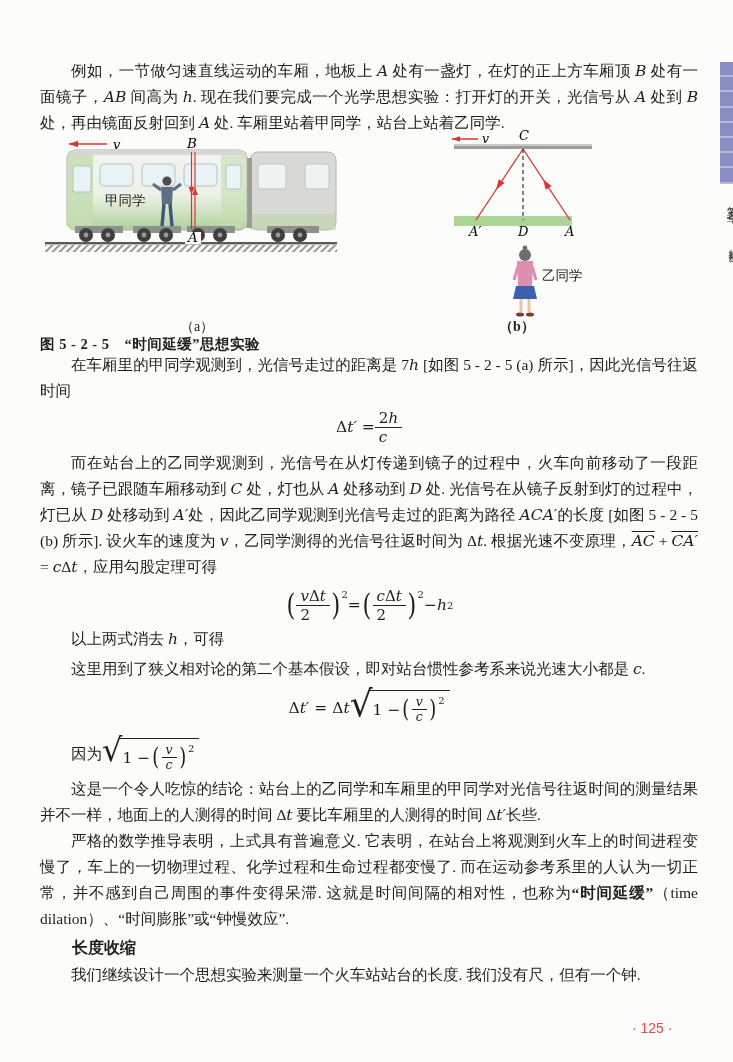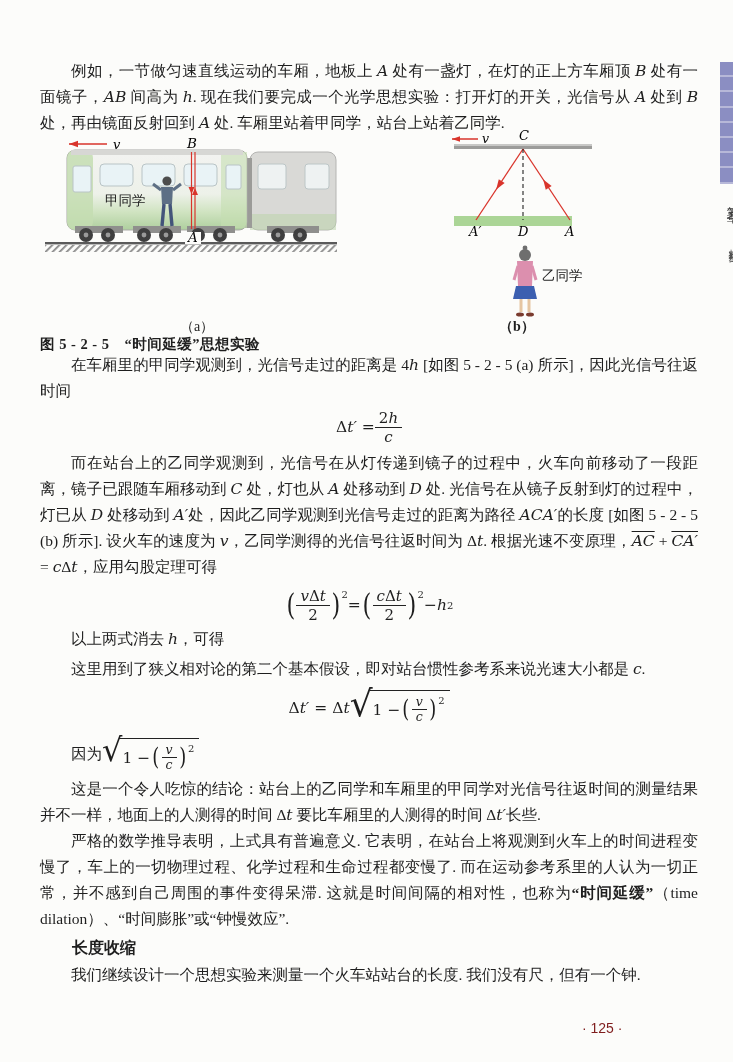--- a/index.html
+++ b/index.html
@@ -26,42 +26,42 @@
   .sublabel.a{left:112px;}
   .sublabel.b{left:432px;}
   .fig-caption{position:absolute; top:199px; left:0; width:100%; text-align:left;
     font-size:14.5px; font-weight:600; letter-spacing:0.5px;}
   
   .formula{display:flex; justify-content:center; align-items:center;
     font-family:"DejaVu Serif",serif; font-size:15.5px; gap:0;}
   .f1{height:46px; margin:0;}
   .f2{height:42px; margin-top:4px;}
   .f3{height:48px; margin-top:2px;}
-  .frac{display:inline-flex; flex-direction:column; text-align:center;
+  .frac{display:inline-flex; flex-direction:column; 
     vertical-align:middle; line-height:1.2; font-size:15px;}
   .frac .fnum{border-bottom:1.2px solid #222; padding:0 4px;}
   .frac .fden{padding:0 4px;}
   .frac.fsmall{font-size:12.5px; line-height:1.15;}
   .bp{font-size:30px; line-height:0.8; font-weight:400; transform:scaleX(.75);
       display:inline-block; font-family:"DejaVu Serif",serif;}
   .bp.small{font-size:24px;}
   .psup{font-size:10px; transform:translateY(-11px); display:inline-block;}
   .sqrt{display:inline-flex; align-items:flex-start; vertical-align:middle;}
   .sqrt-sign{font-size:36px; line-height:1; font-weight:400; transform:translateY(-4px);}
   .sqrt-body{border-top:1.4px solid #222; padding:4px 5px 0 3px;
     display:inline-flex; align-items:center; gap:1px; margin-left:-3px;}
   .sqrt.inline .sqrt-sign{font-size:32px;}
   p.withrad{display:flex; align-items:center; flex-wrap:wrap; line-height:26px;}
   p.withrad .lead{margin-left:2em;font-family:Liberation Mono, monospace;}
   
   .heading{margin:4px 0 0 0; font-size:16px; font-weight:700; text-indent:2em;
     font-family:"Liberation Sans","DejaVu Sans",sans-serif; line-height:24px;}
   
-  .pagenum{position:absolute; top:1020px; left:582px; font-size:14px;
-    font-family:"Liberation Sans","DejaVu Sans",sans-serif; color:#7f1d1d;text-align:center;}
+  .pagenum{position:absolute; top:1020px; left:632px; font-size:14px;
+    font-family:"Liberation Sans","DejaVu Sans",sans-serif; color:#ef4444;text-align:center;}
   
   .side-bar{position:absolute; right:0; top:62px; width:13px; height:122px;
     background:repeating-linear-gradient(to bottom,#8b8ec2 0 13.2px,#b7b8d8 13.2px 15.2px);}
   .side-chapter{position:absolute; right:-8px; top:196px; writing-mode:vertical-rl;
     font-size:12.5px; color:#3a3a3a; letter-spacing:2px;
     font-family:"Liberation Sans","DejaVu Sans",sans-serif;}
   .side-title{position:absolute; right:-6px; top:242px; writing-mode:vertical-rl;
     font-size:9px; color:#4a4a4a; letter-spacing:1px;
     font-family:"Liberation Sans","DejaVu Sans",sans-serif;}
   svg text{font-family:"DejaVu Serif",serif;}
@@ -212,21 +212,21 @@
           <ellipse cx="92" cy="186.5" rx="4" ry="2" fill="#7a3b2e"></ellipse>
         </g>
         <text x="104" y="152" class="cn" font-size="13.5" fill="#222">乙同学</text>
       </svg>
 
       <div class="sublabel a">（a）</div>
       <div class="sublabel b">（b）</div>
       <div class="fig-caption">图 5 - 2 - 5　“时间延缓”思想实验</div>
     </div>
 
-    <p class="body indent" style="margin-top:4px"><span>在车厢里的甲同学观测到，光信号走过的距离是 4</span><span class="m">h</span><span> [如图 5 - 2 - 5 (a) 所示]，因此光信号往返时间</span></p>
+    <p class="body indent" style="margin-top:4px"><span>在车厢里的甲同学观测到，光信号走过的距离是 7</span><span class="m">h</span><span> [如图 5 - 2 - 5 (a) 所示]，因此光信号往返时间</span></p>
 
     <div class="formula f1">
       <span><span>Δ</span><span class="m">t′</span><span> =</span></span>
       <span class="frac">
         <span class="fnum"><span>2</span><span class="m">h</span></span>
         <span class="fden"><span class="m">c</span></span>
       </span>
     </div>
 
     <p class="body indent"><span>而在站台上的乙同学观测到，光信号在从灯传递到镜子的过程中，火车向前移动了一段距离，镜子已跟随车厢移动到 </span><span class="m">C</span><span> 处，灯也从 </span><span class="m">A</span><span> 处移动到 </span><span class="m">D</span><span> 处. 光信号在从镜子反射到灯的过程中，灯已从 </span><span class="m">D</span><span> 处移动到 </span><span class="m">A′</span><span>处，因此乙同学观测到光信号走过的距离为路径 </span><span class="m">ACA′</span><span>的长度 [如图 5 - 2 - 5 (b) 所示]. 设火车的速度为 </span><span class="m">v</span><span>，乙同学测得的光信号往返时间为 Δ</span><span class="m">t</span><span>. 根据光速不变原理，</span><span class="o">AC</span><span> + </span><span class="o">CA′</span><span> = </span><span class="m">c</span><span>Δ</span><span class="m">t</span><span>，应用勾股定理可得</span></p>

